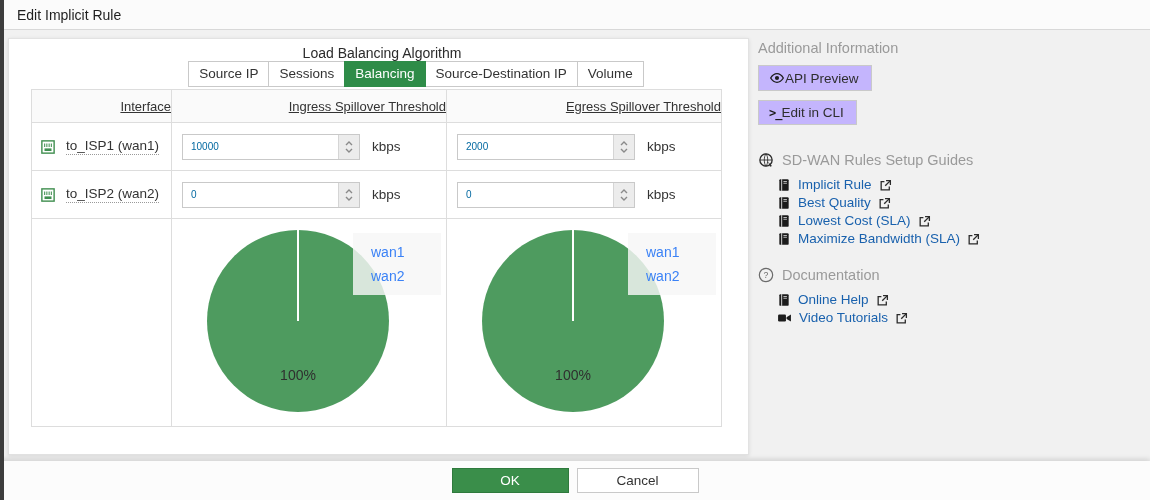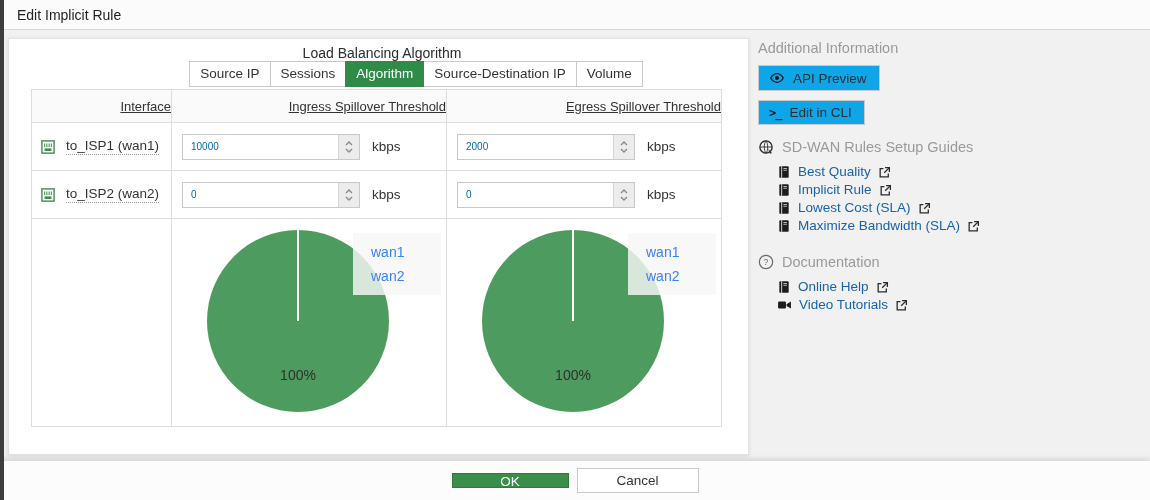--- a/index.html
+++ b/index.html
@@ -86,41 +86,41 @@
   }
   .legend {
     position: absolute; right: 4px; top: 14px; width: 88px;
     background: rgba(247,247,247,0.82); padding: 7px 0 7px 18px;
     font-size: 14px; line-height: 24px; color: #3b82f6; z-index: 2;
   }
   
   .sidebar { position: absolute; left: 758px; top: 40px; width: 385px; z-index: 2; }
   .side-heading { color: #9a9a9a; font-size: 14.5px; display: flex; align-items: center; gap: 8px; }
   .side-btn {
-    display: inline-flex; align-items: center; gap: 8px;
-    background: #0ea5e9; border: 1px solid #c9c9c9; color: #2e2e2e;
+    display: inline-flex; align-items: center; gap: 0;
+    background: #c4b5fd; border: 1px solid #c9c9c9; color: #2e2e2e;
     padding: 4px 12px 4px 10px; font-size: 13.5px; font-family: "Liberation Sans", sans-serif;
     cursor: pointer; margin-top: 9px;
   }
   .btn-row { display: block; }
   .term-glyph { font-family: "DejaVu Sans Mono", monospace; font-weight: bold; font-size: 12px; color: #1c1c1c; letter-spacing: -1px; }
   .link-list { margin: 8px 0 0 19px; }
   .link-row { display: flex; align-items: center; gap: 7px; line-height: 18px; margin-bottom: 0px; }
   .link-row a { color: var(--link-blue, #1961ad); text-decoration: none; font-size: 13.5px; }
-  .sec-gap-lg { margin-top: 14px; }
+  .sec-gap-lg { margin-top: 27px; }
   .sec-gap-md { margin-top: 19px; }
   .icon { display: inline-flex; align-items: center; justify-content: center; }
   
   .footer {
     position: absolute; left: 0; right: 0; top: 461px; height: 39px;
     background: #fcfcfc; box-shadow: 0 -2px 5px rgba(0,0,0,0.13);
     display: flex; align-items: center; justify-content: center; gap: 8px; z-index: 10;
   }
   .btn-ok {
-    width: 117px; height: 15px; background: var(--ok-bg, #3a8e4a);
+    width: 117px; height: 25px; background: var(--ok-bg, #3a8e4a);
     border: 1px solid #2f7a3d; color: #fff; font-size: 13.5px; cursor: pointer;
     font-family: "Liberation Sans", sans-serif;
   }
   .btn-cancel {
     width: 122px; height: 25px; background: #fff; border: 1px solid #c9c9c9;
     color: #333; font-size: 13.5px; cursor: pointer; font-family: "Liberation Sans", sans-serif;
   }
 </style>
 </head>
 <body>
@@ -131,21 +131,21 @@
   <span>Edit Implicit Rule</span>
 </div>
 
 <div class="card">
 
   <div class="card-header">
     <span class="algo-label">Load Balancing Algorithm</span>
     <div class="tabs">
       <button class="tab">Source IP</button>
       <button class="tab">Sessions</button>
-      <button class="tab active">Algorithm</button>
+      <button class="tab active">Balancing</button>
       <button class="tab">Source-Destination IP</button>
       <button class="tab">Volume</button>
     </div>
   </div>
 
   <table class="spill">
     <tbody>
         <tr>
       <th class="col-if">Interface</th>
       <th class="col-thr">Ingress Spillover Threshold</th>
@@ -303,38 +303,38 @@
 
   <div class="link-list">
     <div class="link-row">
       <span class="icon">
         <svg width="14" height="14" viewBox="0 0 24 24">
             <path d="M6 2h12a2 2 0 0 1 2 2v16a2 2 0 0 1-2 2H6a2 2 0 0 1-2-2V4a2 2 0 0 1 2-2z" fill="#1c1c1c"></path>
             <path d="M8 2v20" stroke="#fff" stroke-width="1.4"></path>
             <path d="M11 6h6 M11 9h6" stroke="#fff" stroke-width="1.2"></path>
           </svg>
       </span>
-      <a href="#">Best Quality</a>
+      <a href="#">Implicit Rule</a>
       <span class="icon">
         <svg width="13" height="13" viewBox="0 0 24 24" fill="none" stroke="#2b2b2b" stroke-width="2.4">
             <path d="M10 5H4v15h15v-6"></path>
             <path d="M13 3h8v8"></path>
             <path d="M21 3l-9.5 9.5"></path>
           </svg>
       </span>
     </div>
     <div class="link-row">
       <span class="icon">
         <svg width="14" height="14" viewBox="0 0 24 24">
             <path d="M6 2h12a2 2 0 0 1 2 2v16a2 2 0 0 1-2 2H6a2 2 0 0 1-2-2V4a2 2 0 0 1 2-2z" fill="#1c1c1c"></path>
             <path d="M8 2v20" stroke="#fff" stroke-width="1.4"></path>
             <path d="M11 6h6 M11 9h6" stroke="#fff" stroke-width="1.2"></path>
           </svg>
       </span>
-      <a href="#">Implicit Rule</a>
+      <a href="#">Best Quality</a>
       <span class="icon">
         <svg width="13" height="13" viewBox="0 0 24 24" fill="none" stroke="#2b2b2b" stroke-width="2.4">
             <path d="M10 5H4v15h15v-6"></path>
             <path d="M13 3h8v8"></path>
             <path d="M21 3l-9.5 9.5"></path>
           </svg>
       </span>
     </div>
     <div class="link-row">
       <span class="icon">

